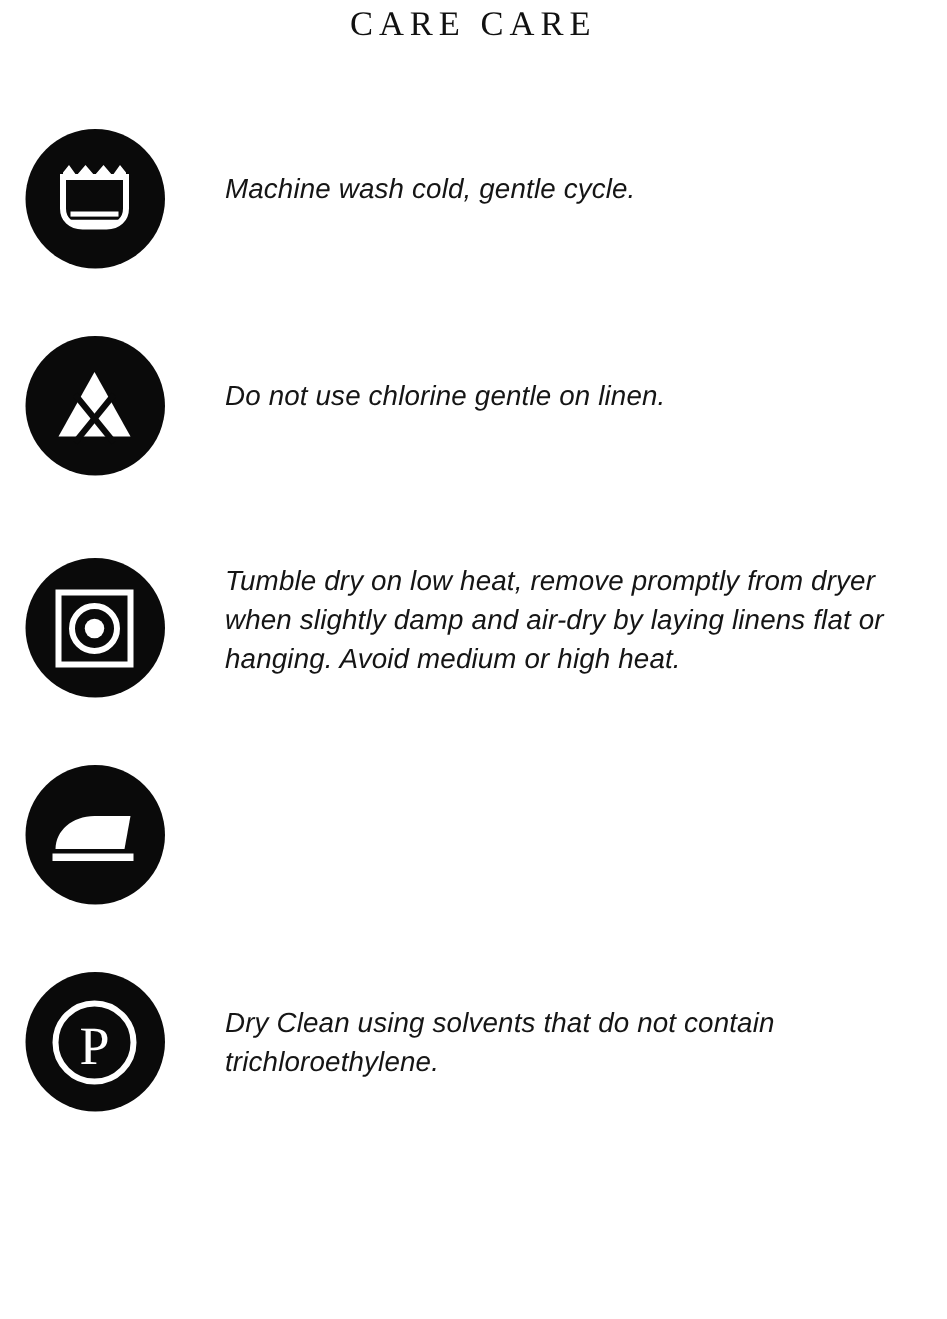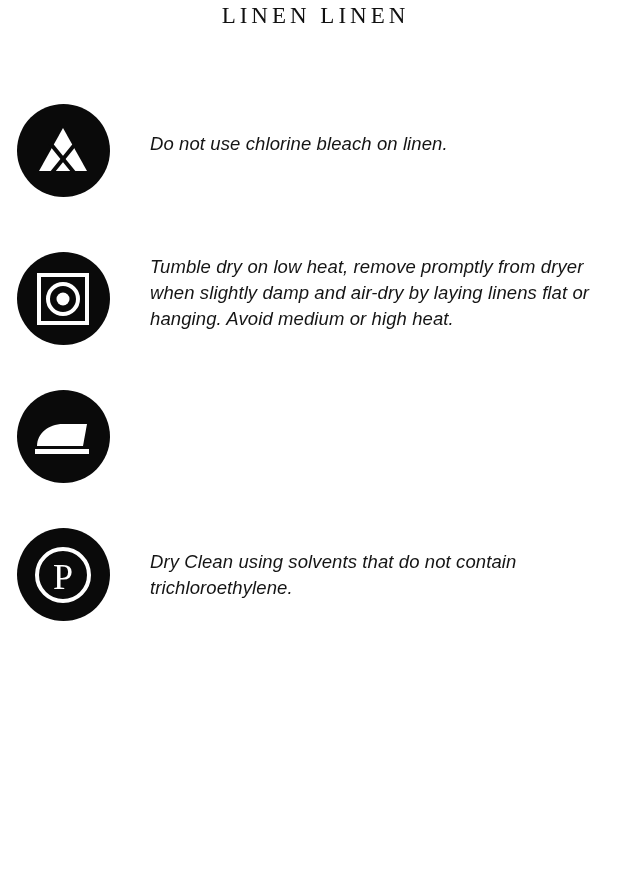--- a/index.html
+++ b/index.html
@@ -93,39 +93,55 @@
   .row-4 { margin-top: 6px; }
   .row-5 { margin-top: 16px; }
 
   svg { display: block; }
 </style>
 </head>
 <body>
 
 <div class="page">
 
-  <h1 class="title">LINEN LINEN</h1>
+  <h1 class="title">CARE CARE</h1>
 
   <ul class="care-list">
 
+    <li class="care-row row-1 row-pad-1">
+      <div class="icon-cell">
+        <div class="icon-circle">
+          <svg width="60" height="56" viewBox="0 0 60 56" aria-hidden="true">
+
+            <path d="M9 10 L13 5 L18 12 L24 5 L30 12 L36 5 L42 12 L47 5 L51 10 L51 13 L9 13 Z" fill="#ffffff"></path>
+            <path d="M9 13 L9 34 C9 41 14 46 22 46 L38 46 C46 46 51 41 51 34 L51 13 Z" fill="none" stroke="#ffffff" stroke-width="4"></path>
+            <rect x="14" y="36" width="32" height="3.4" fill="#ffffff"></rect>
+            <rect x="14" y="41.5" width="32" height="3.4" fill="#ffffff"></rect>
+          </svg>
+        </div>
+      </div>
+      <div class="text-cell">
+        <p class="care-text">Machine wash cold, gentle cycle.</p>
+      </div>
+    </li>
 
     <li class="care-row row-2 row-pad-2">
       <div class="icon-cell">
         <div class="icon-circle">
           <svg width="62" height="56" viewBox="0 0 62 56" aria-hidden="true">
 
             <path d="M31 5 L55 48 L7 48 Z" fill="#ffffff"></path>
 
             <path d="M18 52 L44 20" stroke="#0a0a0a" stroke-width="4" fill="none"></path>
             <path d="M44 52 L18 20" stroke="#0a0a0a" stroke-width="4" fill="none"></path>
           </svg>
         </div>
       </div>
       <div class="text-cell">
-        <p class="care-text">Do not use chlorine bleach on linen.</p>
+        <p class="care-text">Do not use chlorine gentle on linen.</p>
       </div>
     </li>
 
     <li class="care-row row-3 row-pad-3">
       <div class="icon-cell">
         <div class="icon-circle">
           <svg width="58" height="58" viewBox="0 0 58 58" aria-hidden="true">
             <rect x="5" y="5" width="48" height="48" fill="none" stroke="#ffffff" stroke-width="4"></rect>
             <circle cx="29" cy="29" r="15" fill="none" stroke="#ffffff" stroke-width="4"></circle>
             <circle cx="29" cy="29" r="6.5" fill="#ffffff"></circle>

